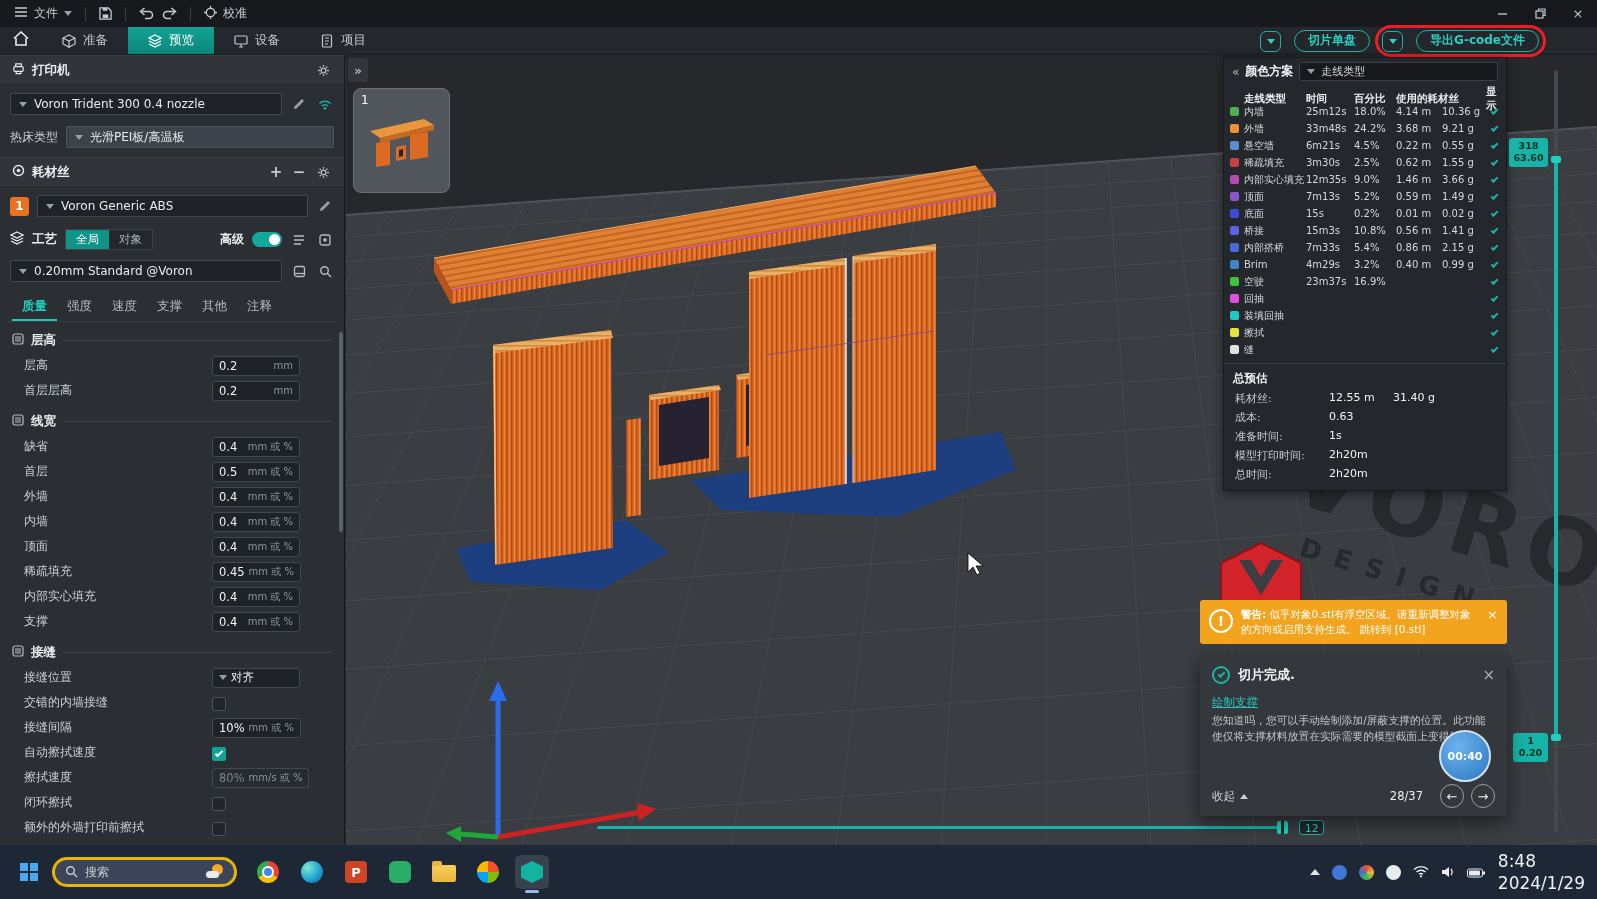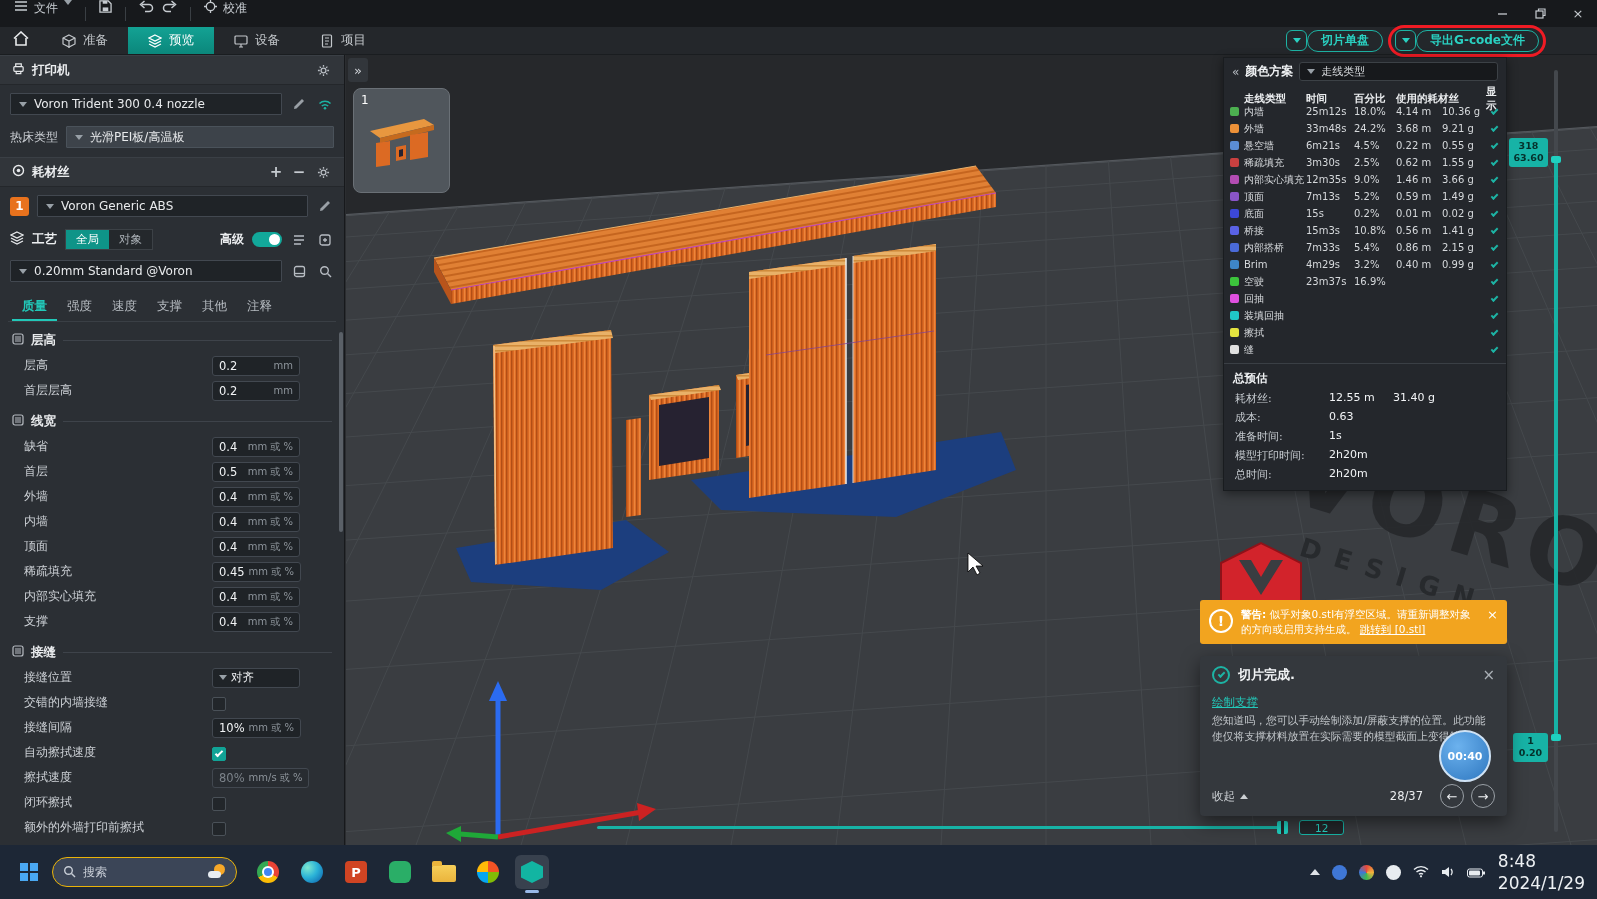--- a/index.html
+++ b/index.html
@@ -3,34 +3,34 @@
 <meta charset="utf-8">
 <style>
 *{margin:0;padding:0;box-sizing:border-box}
 html,body{width:1597px;height:899px;overflow:hidden;background:#111;
 font-family:"DejaVu Sans","Liberation Sans",sans-serif;-webkit-font-smoothing:antialiased}
 #app{position:absolute;inset:0;width:1597px;height:899px;background:#2b2d30;color:#dcdfe2}
 svg text{font-family:"DejaVu Sans","Liberation Sans",sans-serif}
 
 
 #titlebar{position:absolute;left:0;top:0;right:0;height:27px;background:#17191c;display:flex;align-items:center;font-size:12px;color:#c6cbd0;padding-left:10px}
-.tb-item{display:flex;gap:6px;padding:0 4px;height:27px}
+.tb-item{display:flex;align-items:center;gap:6px;padding:0 4px;height:27px}
 .tdiv{width:1px;height:14px;background:#3a3f44;margin:0 9px}
 .cdn{width:0;height:0;border-left:4px solid transparent;border-right:4px solid transparent;border-top:5px solid #98a0a7}
 #win-controls{margin-left:auto;display:flex;height:27px}
 .wc{width:38px;display:flex;align-items:center;justify-content:center;color:#c6cbd0;font-size:13px}
 
 
 #navbar{position:absolute;top:27px;left:0;right:0;height:28px;background:#24272b;display:flex;align-items:stretch;border-bottom:1px solid #1a1d20;z-index:2}
 #home-btn{width:42px;display:flex;align-items:center;justify-content:center}
 .tab{display:flex;align-items:center;gap:7px;padding:0 20px;font-size:12.5px;color:#c3c7cb}
 .tab.active{background:linear-gradient(#13a294,#0b877b);color:#fff}
 .tab .tab-ic{display:flex}
 #nav-actions{margin-left:auto;display:flex;align-items:center;gap:12px;padding-right:58px}
-.btn-group{display:flex;align-items:flex-start;gap:0;position:relative}
+.btn-group{display:flex;align-items:flex-end;gap:13px;position:relative}
 .chip{width:21px;height:21px;border:1px solid #1db3a4;border-radius:6px;background:#23272b;display:flex;align-items:center;justify-content:center}
 .chip .cdn{border-top-color:#2ad0c1}
 .pill{height:22px;padding:0 13px;border:1px solid #1db3a4;border-radius:12px;color:#2ad0c1;font-size:12px;font-weight:bold;background:#23272b;display:flex;align-items:center;white-space:nowrap}
 .btn-group.export::after{content:"";position:absolute;inset:-5px -7px;border:3px solid #f01b24;border-radius:16px;pointer-events:none}
 
 
 #sidebar{position:absolute;left:0;top:55px;width:345px;bottom:54px;background:#2b2f34;border-right:1px solid #17191c;display:flex;flex-direction:column;overflow:hidden;z-index:1}
 .sec-h{height:30px;flex:none;display:flex;align-items:center;gap:7px;padding:0 12px;background:#31353a;border-top:1px solid #3a3f45;border-bottom:1px solid #24272b;font-size:12.5px;font-weight:bold;color:#eceef0}
 .sp{flex:1}
 .icon-btn{display:flex;align-items:center;justify-content:center;color:#b7bcc2;width:18px;height:18px}
@@ -91,21 +91,21 @@
 .trow{display:flex;padding:2px 11px;font-size:11px}
 .trow .tl{width:94px;color:#c6cbd0;white-space:nowrap}
 .trow .tv1{width:64px;color:#f2f4f6}
 .trow .tv2{color:#f2f4f6}
 
 
 #warn-toast{position:absolute;left:1200px;top:600px;width:307px;background:#f2a41f;border-radius:3px;display:flex;gap:8px;padding:7px 9px;color:#fff;z-index:5}
 .warn-ic{width:24px;height:24px;border:2px solid #fff;border-radius:50%;display:flex;align-items:center;justify-content:center;font-weight:bold;font-size:14px;flex:none;margin-top:2px}
 .warn-tx{font-size:10.5px;line-height: 1.45}
 .warn-title{font-weight:bold}
-.warn-link{text-decoration:underline}
+.warn-link{}
 .warn-x{margin-left:auto;font-size:13px;flex:none}
 
 
 #notif{position:absolute;left:1200px;top:656px;width:307px;height:160px;background:#34383d;border-radius:4px;box-shadow:0 6px 18px rgba(0,0,0,.5);z-index:4;padding:10px 12px;color:#cfd3d7}
 .ntf-head{display:flex;align-items:center;gap:8px}
 .ckc{width:18px;height:18px;border:2px solid #1db3a4;border-radius:50%;display:flex;align-items:center;justify-content:center;flex:none}
 .ckc .ck{border-color:#1db3a4;width:7px;height:4px}
 .ntf-title{font-weight:bold;font-size:13px;color:#f2f4f6}
 .ntf-x{margin-left:auto;color:#aab0b6;font-size:15px}
 .ntf-link{display:inline-block;margin-top:11px;color:#23c9ba;font-size:11.5px;text-decoration:underline}
@@ -113,34 +113,34 @@
 .timer{position:absolute;right:16px;top:74px;width:52px;height:52px;border-radius:50%;background:radial-gradient(circle at 35% 30%,#6cb2ee,#2e77c0);border:2px solid #cfe2f4;color:#fff;font-size:11px;font-weight:bold;display:flex;align-items:center;justify-content:center;z-index:6}
 .ntf-foot{position:absolute;left:12px;right:12px;bottom:8px;display:flex;align-items:center;font-size:11.5px}
 .cup{width:0;height:0;border-left:4px solid transparent;border-right:4px solid transparent;border-bottom:5px solid #ccd0d4;margin-left:5px}
 .pager{margin-left:auto;margin-right:10px;color:#eceef0}
 .nav-circ{width:24px;height:24px;border:1.5px solid #9aa0a6;border-radius:50%;display:flex;align-items:center;justify-content:center;color:#eceef0;margin-left:7px;font-size:13px}
 
 
 #hslider{position:absolute;left:597px;top:820px;width:740px;height:16px;z-index:3}
 .htrack{position:absolute;left:0;top:6px;width:690px;height:3px;background:#17b3a6;border-radius:2px}
 .hhandle{position:absolute;left:680px;top:1px;width:11px;height:13px;border-radius:2px;background:linear-gradient(90deg,#1fd0c0 36%,#23272b 36% 64%,#1fd0c0 64%)}
-.hchip{position:absolute;left:702px;top:0;padding:0 15px;height:15px;border:1px solid #17b3a6;border-radius:3px;color:#2ad0c1;font-size:10.5px;display:flex;align-items:center;background:rgba(20,24,27,.6)}
+.hchip{position:absolute;left:702px;top:0;padding:0 5px;height:15px;border:1px solid #17b3a6;border-radius:3px;color:#2ad0c1;font-size:10.5px;display:flex;align-items:center;background:rgba(20,24,27,.6)}
 #vslider{position:absolute;left:1551px;top:70px;width:10px;height:762px;z-index:3}
 .vtrack{position:absolute;left:3px;top:0;width:4px;height:100%;background:#44484d;border-radius:2px}
 .vactive{position:absolute;left:3px;top:92px;width:4px;height:573px;background:#17b3a6}
 .vhandle{position:absolute;left:0;width:10px;height:7px;background:#1fd0c0;border-radius:2px}
 #vbadge-top{position:absolute;left:1509px;top:138px;width:39px;padding:2px 3px;background:#17b3a6;border-radius:3px;color:#05312c;font-size:9.5px;font-weight:bold;text-align:center;line-height:1.3;z-index:3}
 #vbadge-bot{position:absolute;left:1513px;top:733px;width:35px;padding:2px 3px;background:#17b3a6;border-radius:3px;color:#05312c;font-size:9.5px;font-weight:bold;text-align:center;line-height:1.3;z-index:3}
 
 
 #taskbar{position:absolute;left:0;right:0;bottom:0;height:54px;background:#1d2736;display:flex;align-items:center;padding:0 12px;z-index:10;color:#dfe3e8}
 .start{width:34px;height:34px;display:flex;align-items:center;justify-content:center}
 .winlogo{display:grid;grid-template-columns:8px 8px;grid-template-rows:8px 8px;gap:1.5px}
 .winlogo span{background:#4aa8f2}
-.search{width:185px;height:30px;background:#3b4557;border:1px solid #eab308;border-radius:15px;display:flex;align-items:center;gap:7px;padding:0 10px;margin-left:6px}
+.search{width:185px;height:30px;background:#3b4557;border:3px solid #eab308;border-radius:15px;display:flex;align-items:center;gap:7px;padding:0 10px;margin-left:6px}
 .search input{background:transparent;border:none;outline:none;color:#c7cdd6;font-size:12px;width:100px;font-family:inherit}
 .search input::placeholder{color:#c7cdd6}
 .weather{margin-left:auto;position:relative;width:18px;height:16px}
 .weather .sun{position:absolute;left:6px;top:0;width:11px;height:11px;border-radius:50%;background:#f7a828}
 .weather .cloud{position:absolute;left:0;top:7px;width:13px;height:7px;border-radius:5px;background:#e8edf2}
 #tb-apps{display:flex;gap:10px;margin-left:14px}
 .tb-app{width:34px;height:34px;border-radius:6px;display:flex;align-items:center;justify-content:center;position:relative}
 .tb-app.active{background:rgba(255,255,255,.12)}
 .tb-app.active::after{content:"";position:absolute;bottom:-4px;left:10px;width:14px;height:3px;border-radius:2px;background:#98b8e8}
 .ic-chrome{width:22px;height:22px;border-radius:50%;background:conic-gradient(#ea4335 0 120deg,#fbbc05 120deg 240deg,#34a853 240deg 360deg);position:relative}

